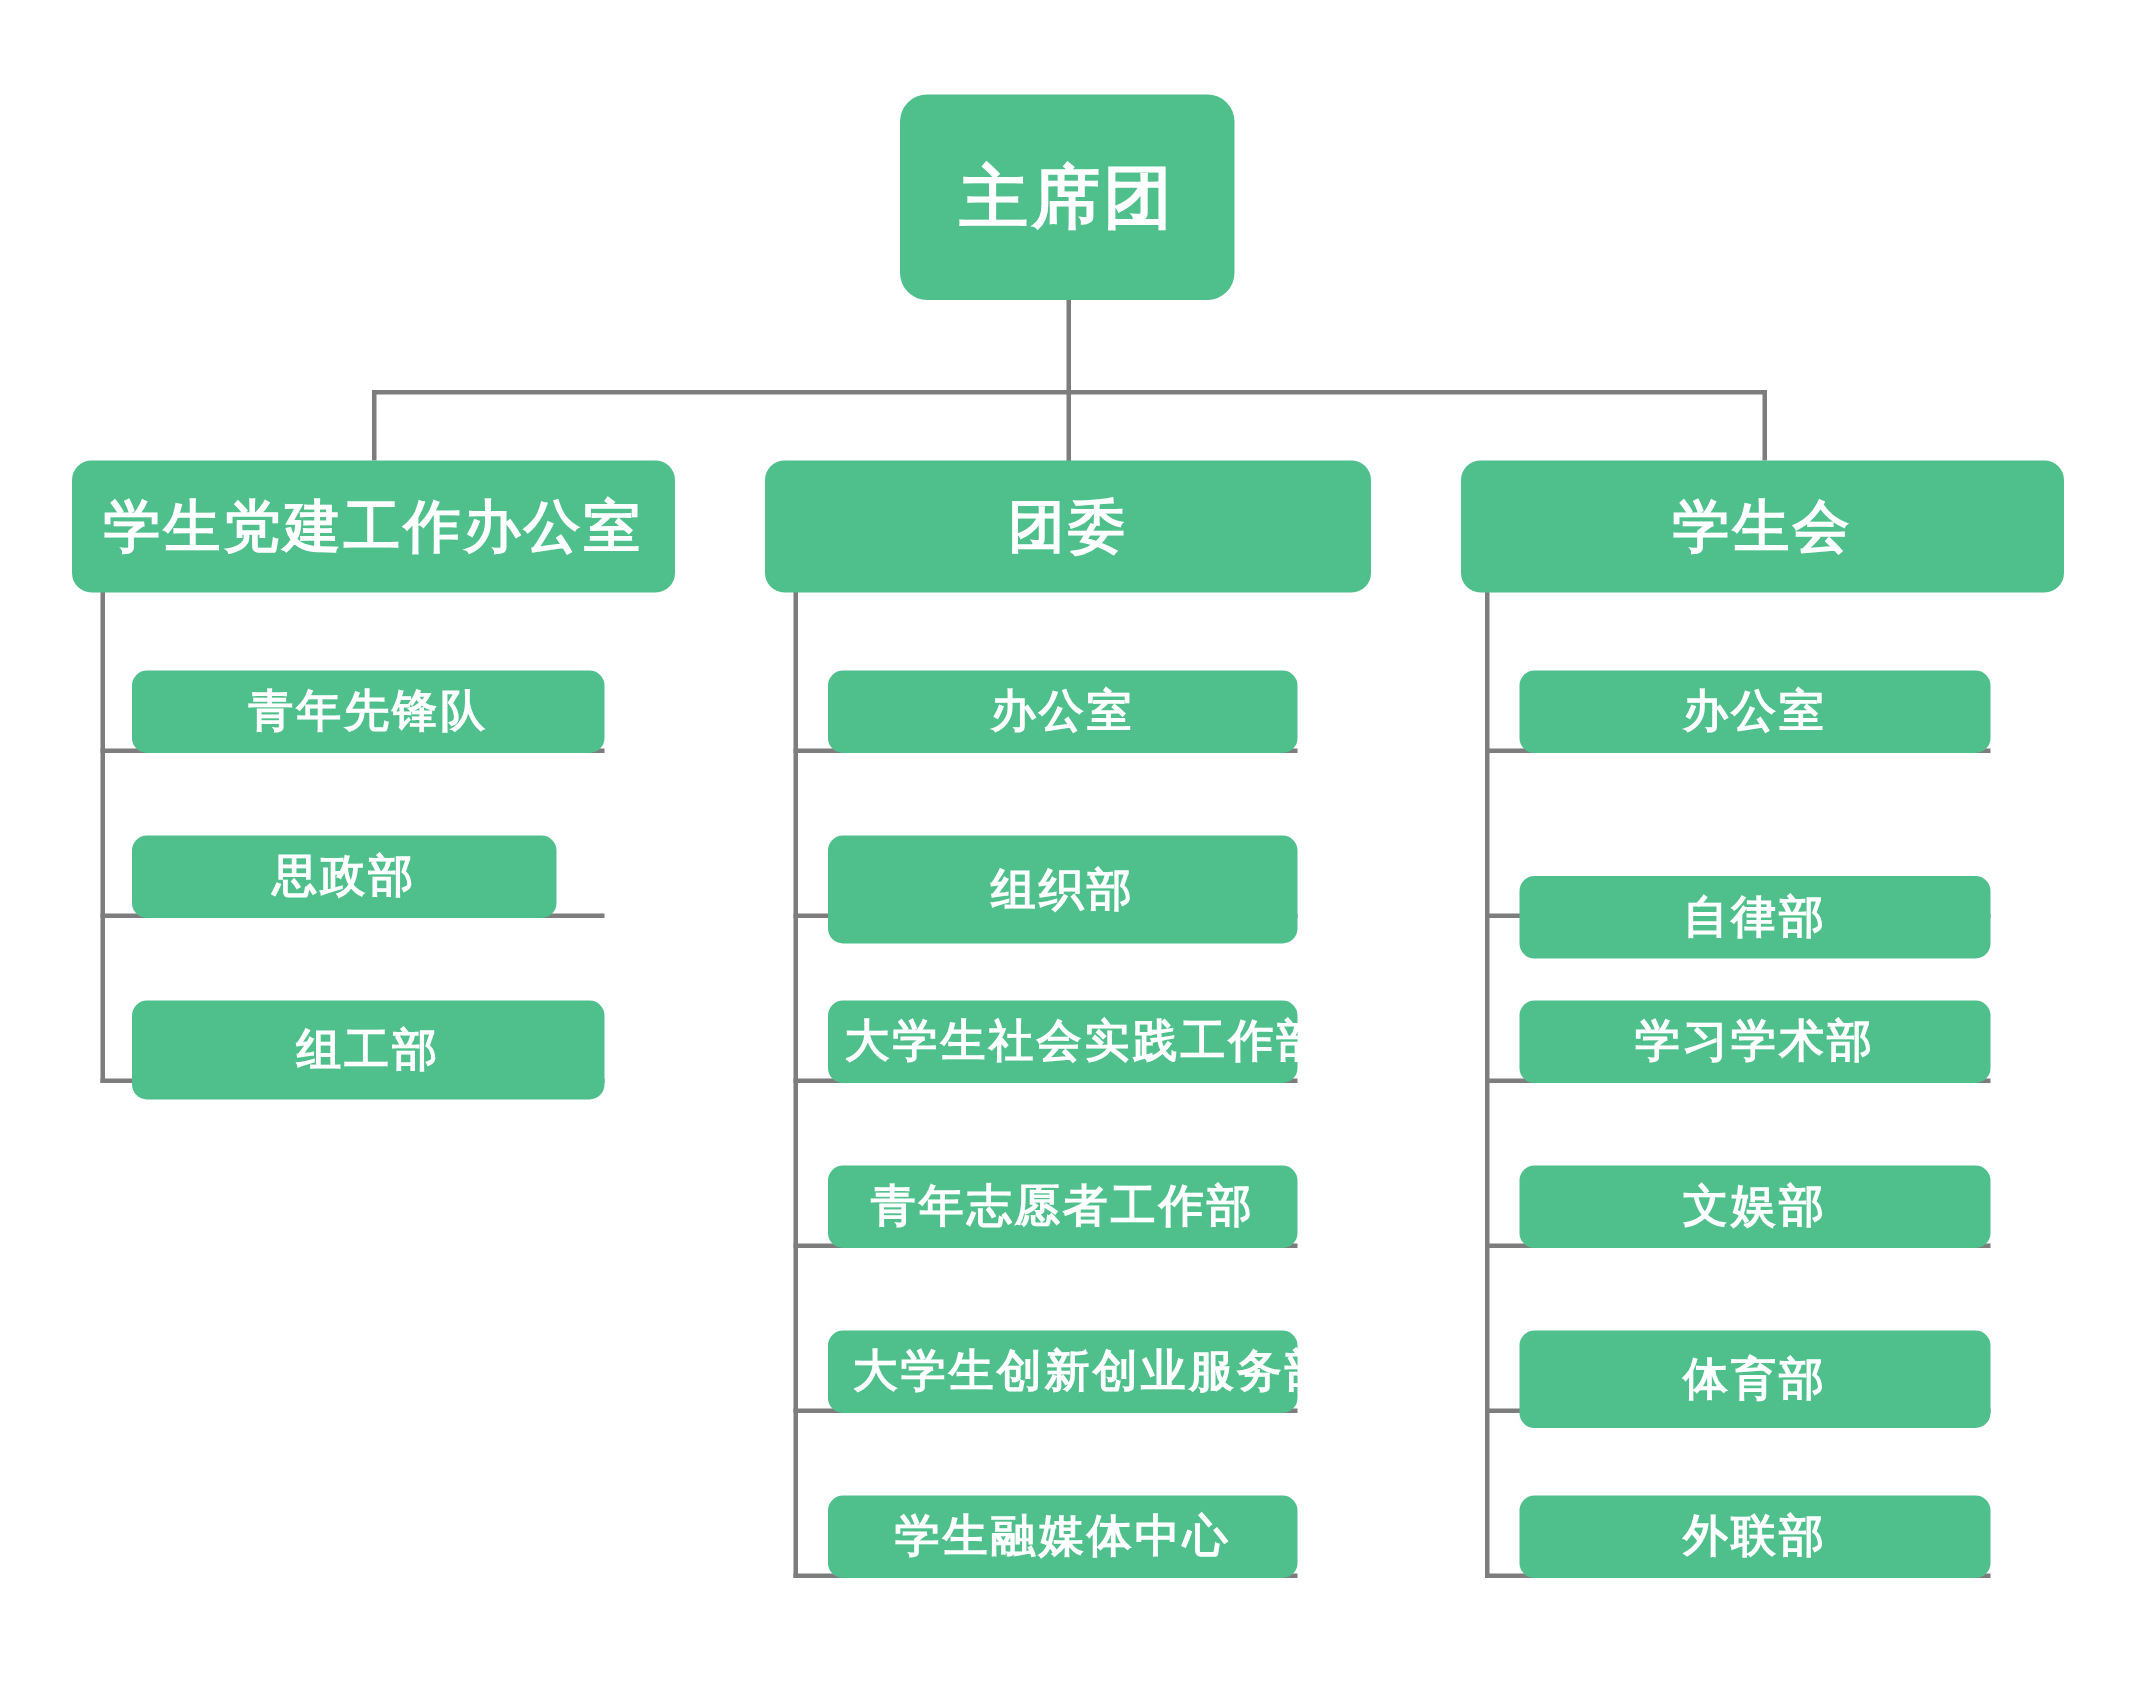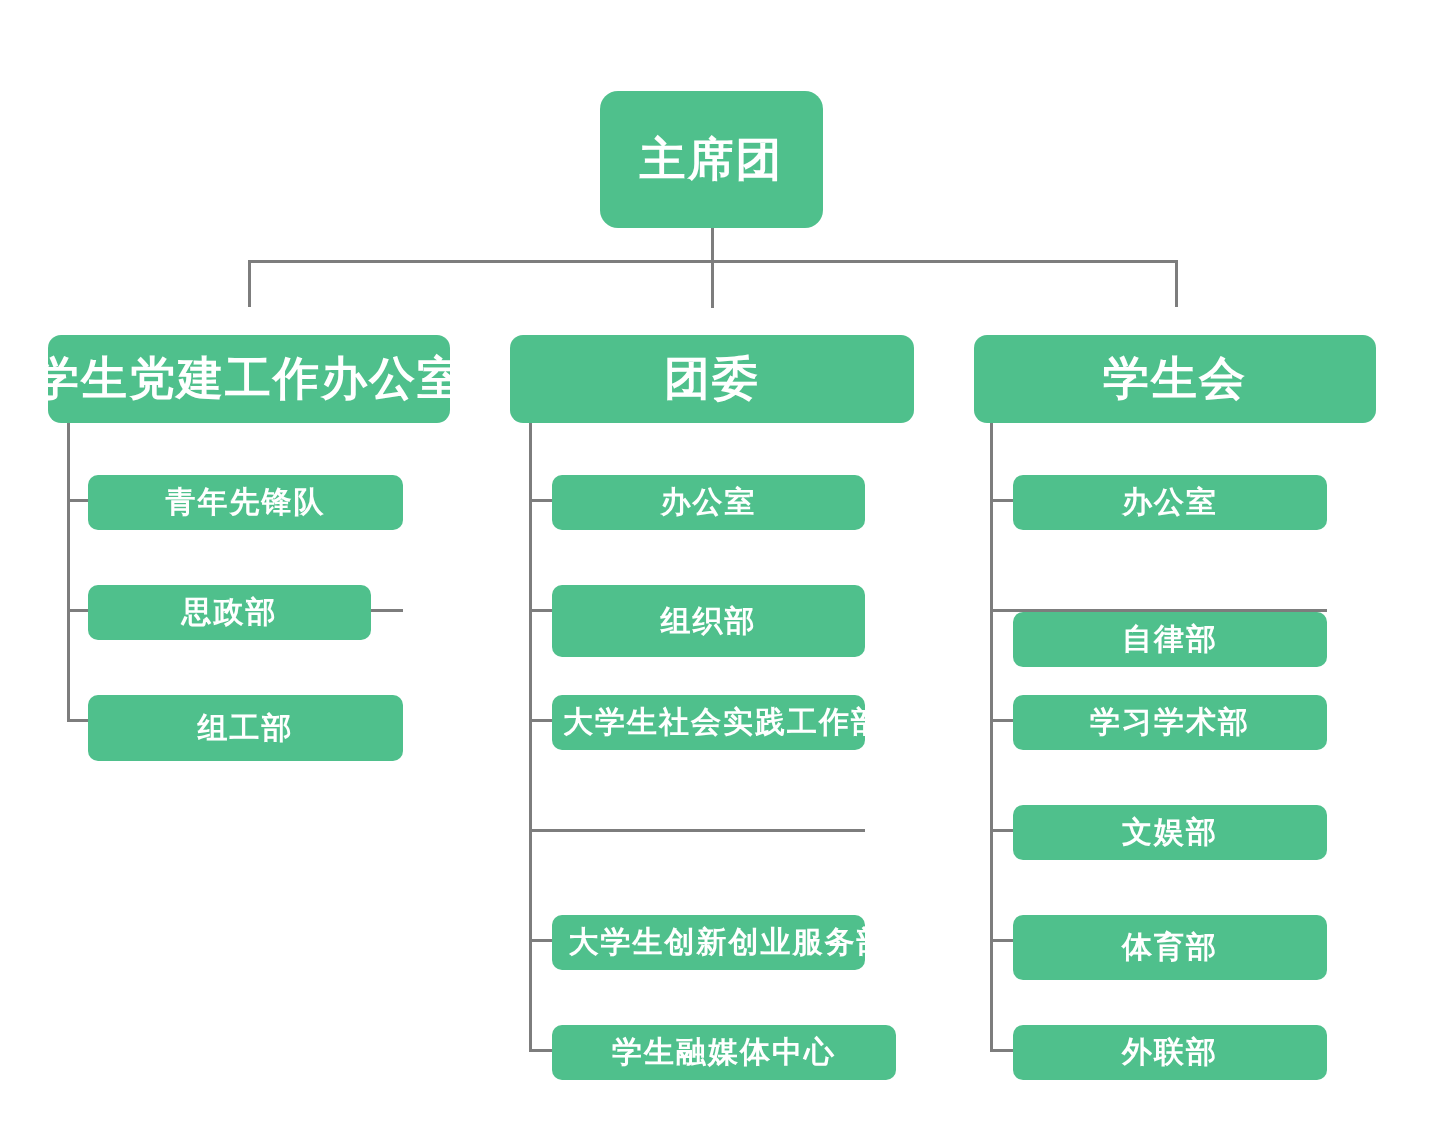--- a/index.html
+++ b/index.html
@@ -26,24 +26,23 @@
     color: var(--node-text, #ffffff);
     display: flex;
     align-items: center;
     justify-content: center;
     font-weight: bold;
     letter-spacing: 2px;
     z-index: 1;
     box-sizing: border-box;
     text-align: center;
     white-space: nowrap;
-    margin-top: 28px;
   }
   .node--root   { border-radius: 18px; font-size: 46px; }
-  .node--branch { border-radius: 13px; font-size: 46px; }
+  .node--branch { border-radius: 13px; font-size: 38px; }
   .node--leaf   { border-radius: 10px; font-size: 30px; }
 </style>
 </head>
 <body>
 
 <div class="canvas">
 
   <div class="line" style="left:711px; top:200px; width:3px;   height:108px;"></div>
   <div class="line" style="left:248px; top:260px; width:930px; height:3px;"></div>
   <div class="line" style="left:248px; top:260px; width:3px;   height:47px;"></div>
@@ -77,22 +76,23 @@
   <div class="node node--branch" style="left:510px; top:307px; width:404px; height:88px;">团委</div>
   <div class="node node--branch" style="left:974px; top:307px; width:402px; height:88px;">学生会</div>
 
   <div class="node node--leaf" style="left:88px; top:447px; width:315px; height:55px;">青年先锋队</div>
   <div class="node node--leaf" style="left:88px; top:557px; width:283px; height:55px;">思政部</div>
   <div class="node node--leaf" style="left:88px; top:667px; width:315px; height:66px;">组工部</div>
 
   <div class="node node--leaf" style="left:552px; top:447px; width:313px; height:55px;">办公室</div>
   <div class="node node--leaf" style="left:552px; top:557px; width:313px; height:72px;text-align:right;">组织部</div>
   <div class="node node--leaf" style="left:552px; top:667px; width:313px; height:55px;padding-left:29px;">大学生社会实践工作部</div>
+  <div class="node node--leaf" style="left:552px; top:777px; width:313px; height:55px;">青年志愿者工作部</div>
   <div class="node node--leaf" style="left:552px; top:887px; width:313px; height:55px;padding-left:40px;">大学生创新创业服务部</div>
-  <div class="node node--leaf" style="left:552px; top:997px; width:344px; height:55px;">学生融媒体中心</div>
+  <div class="node node--leaf" style="left:552px; top:997px; width:313px; height:55px;">学生融媒体中心</div>
 
   <div class="node node--leaf" style="left:1013px; top:447px; width:314px; height:55px;">办公室</div>
   <div class="node node--leaf" style="left:1013px; top:584px; width:314px; height:55px;">自律部</div>
   <div class="node node--leaf" style="left:1013px; top:667px; width:314px; height:55px;">学习学术部</div>
   <div class="node node--leaf" style="left:1013px; top:777px; width:314px; height:55px;">文娱部</div>
   <div class="node node--leaf" style="left:1013px; top:887px; width:314px; height:65px;">体育部</div>
   <div class="node node--leaf" style="left:1013px; top:997px; width:314px; height:55px;">外联部</div>
 
 </div>
 

